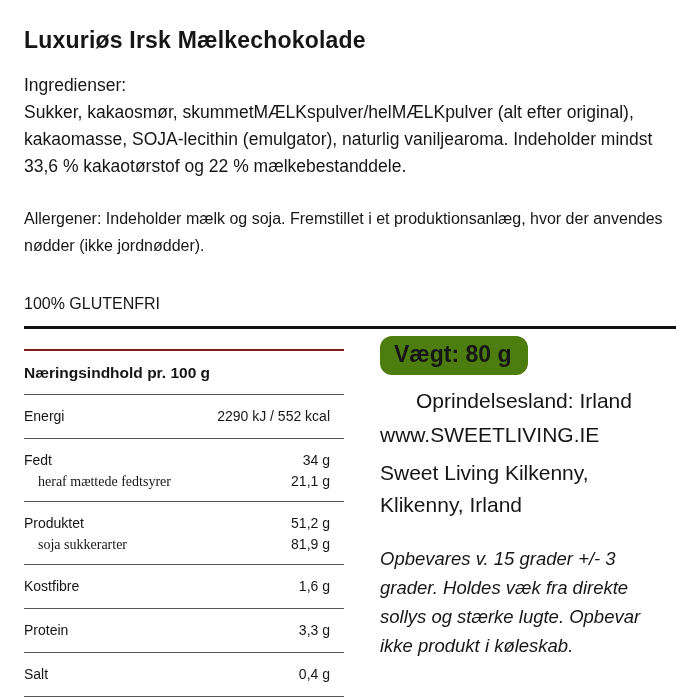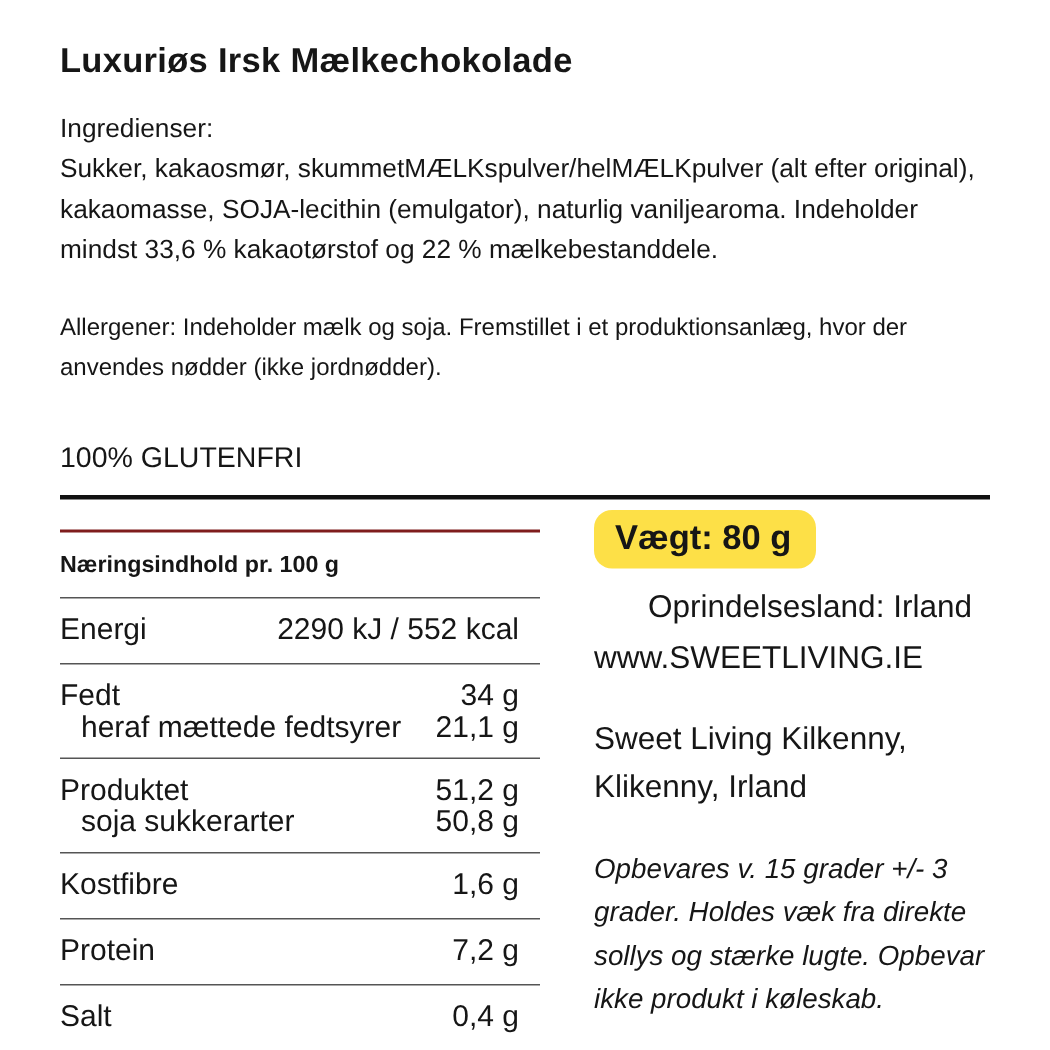--- a/index.html
+++ b/index.html
@@ -2,21 +2,21 @@
 <html><head>
 <meta charset="utf-8">
 <style>
   html, body { margin: 0; padding: 0; background: #ffffff; }
   body {
     width: 700px; height: 700px; overflow: hidden;
     font-family: "Liberation Sans", "DejaVu Sans", sans-serif;
     color: #161616;
     -webkit-font-smoothing: antialiased;
   }
-  .page { padding: 0 40px; }
+  .page { padding: 0 24px; }
 
   .product-title {
     margin-top: 26px;
     font-size: 23px;
     font-weight: bold;
     letter-spacing: 0.2px;
     line-height: 28px;
   }
 
   .ingredients-block {
@@ -32,21 +32,21 @@
     font-size: 16px;
     line-height: 27px;
     max-width: 648px;
   }
 
   .claims-row {
     margin-top: 36px;
     display: flex;
     justify-content: space-between;
     align-items: baseline;
-    font-size: 19px;
+    font-size: 16px;
   }
   .claim-gmo { font-style: italic; }
 
   .thick-divider {
     margin-top: 13px;
     border-top: 3px solid #111111;
   }
 
   .columns { display: flex; }
 
@@ -65,43 +65,43 @@
     border-bottom: 1px solid #555555;
   }
   .nut-row {
     padding: 11px 0;
     border-bottom: 1px solid #555555;
   }
   .nut-row.double { padding-bottom: 9px; }
   .nut-line {
     display: flex;
     justify-content: space-between;
-    font-size: 20px;
+    font-size: 14px;
     line-height: 21px;
     padding-right: 14px;
   }
-  .nut-line .sub-label { padding-left: 14px; }
+  .nut-line .sub-label { padding-left: 14px; font-family: Liberation Serif, serif; }
 
   
   .right-col {
     flex: 1;
     padding-left: 36px;
   }
   .weight-badge {
     display: inline-block;
     margin-top: 7px;
-    background: #fde047;
+    background: #4d7c0f;
     border-radius: 12px;
     padding: 5px 16px 7px 14px;
     font-size: 23px;
     font-weight: bold;
   }
   .origin-text   { margin-top: 13px; font-size: 21px; line-height: 26px; margin-left: 36px; }
   .website-text  { margin-top: 8px;  font-size: 21px; line-height: 26px; }
-  .producer-text { margin-top: 25px; font-size: 21px; line-height: 32px; }
+  .producer-text { margin-top: 9px; font-size: 21px; line-height: 32px; }
   .storage-note {
     margin-top: 23px;
     font-style: italic;
     font-size: 18.5px;
     line-height: 29px;
     max-width: 290px;
   }
 </style>
 </head>
 <body>
@@ -146,35 +146,35 @@
         </div>
       </div>
 
       <div class="nut-row double">
         <div class="nut-line">
           <span>Produktet</span>
           <span>51,2 g</span>
         </div>
         <div class="nut-line">
           <span class="sub-label">soja sukkerarter</span>
-          <span>50,8 g</span>
+          <span>81,9 g</span>
         </div>
       </div>
 
       <div class="nut-row">
         <div class="nut-line">
           <span>Kostfibre</span>
           <span>1,6 g</span>
         </div>
       </div>
 
       <div class="nut-row">
         <div class="nut-line">
           <span>Protein</span>
-          <span>7,2 g</span>
+          <span>3,3 g</span>
         </div>
       </div>
 
       <div class="nut-row">
         <div class="nut-line">
           <span>Salt</span>
           <span>0,4 g</span>
         </div>
       </div>
     </div>

